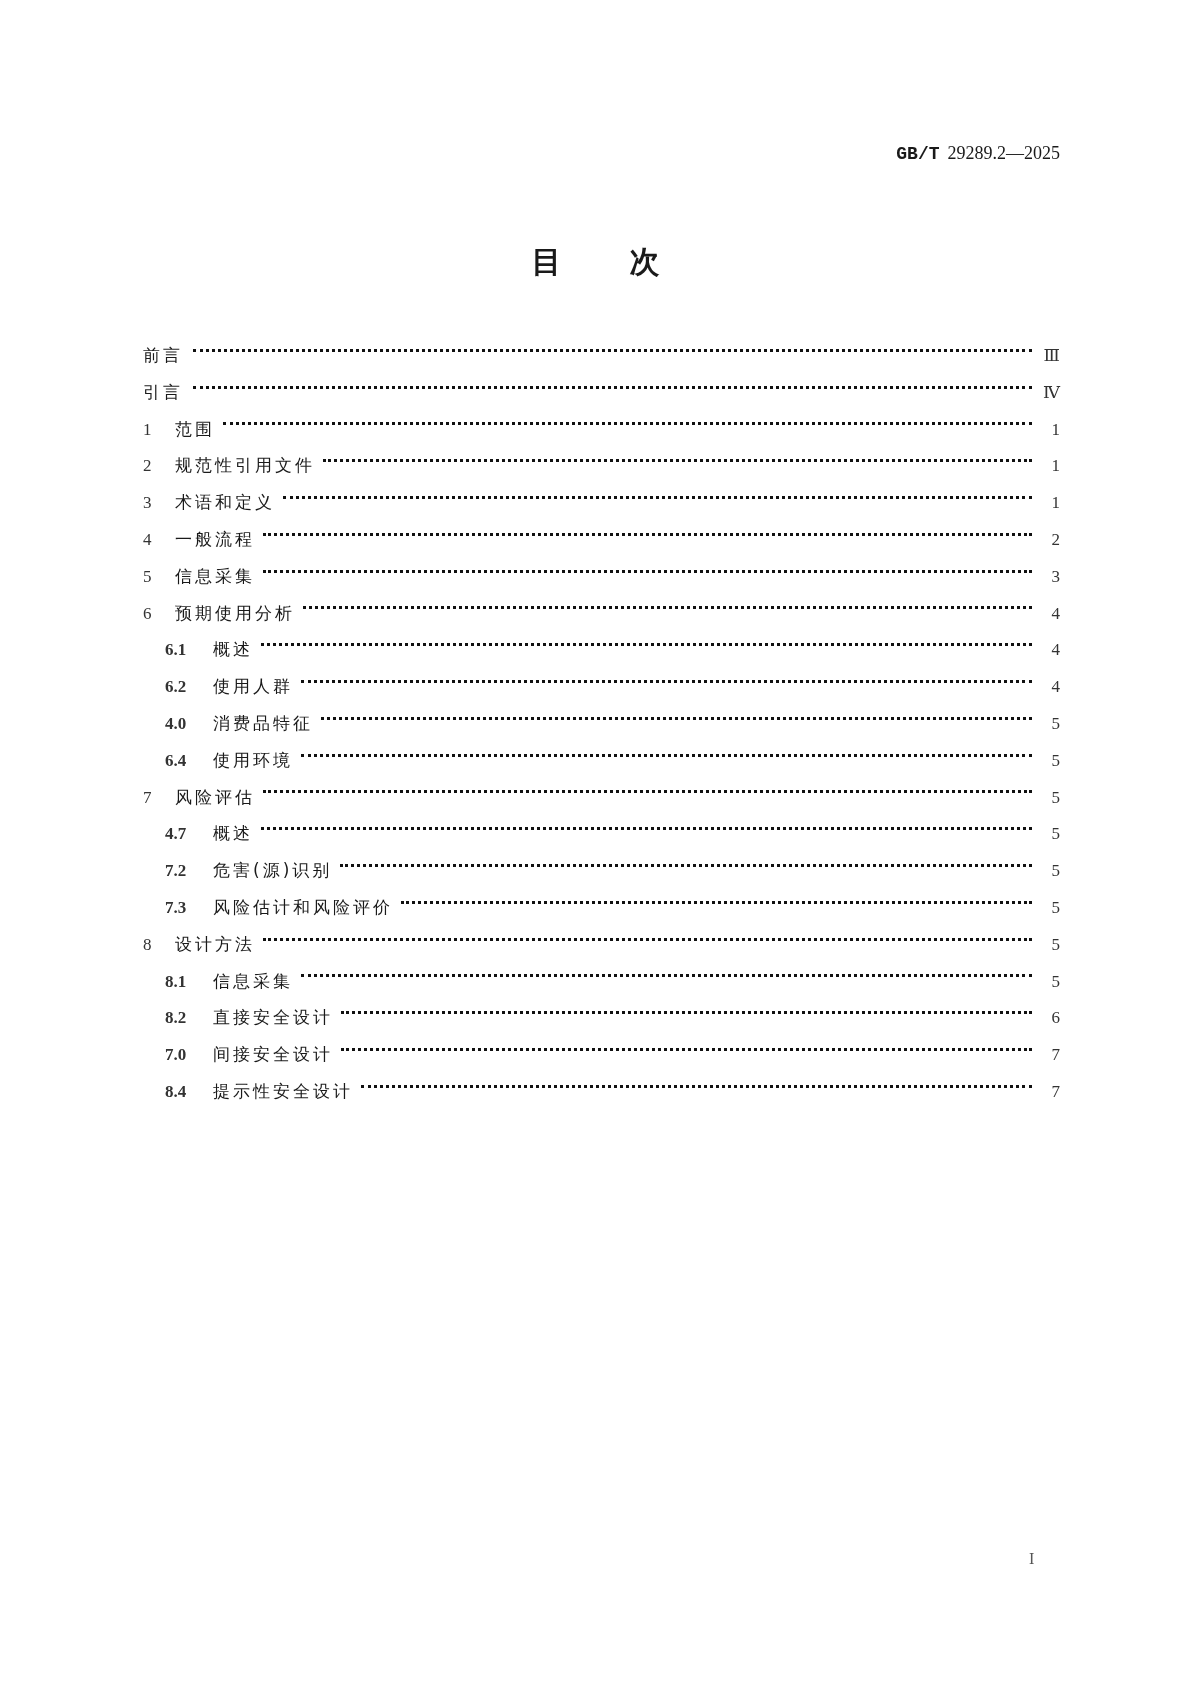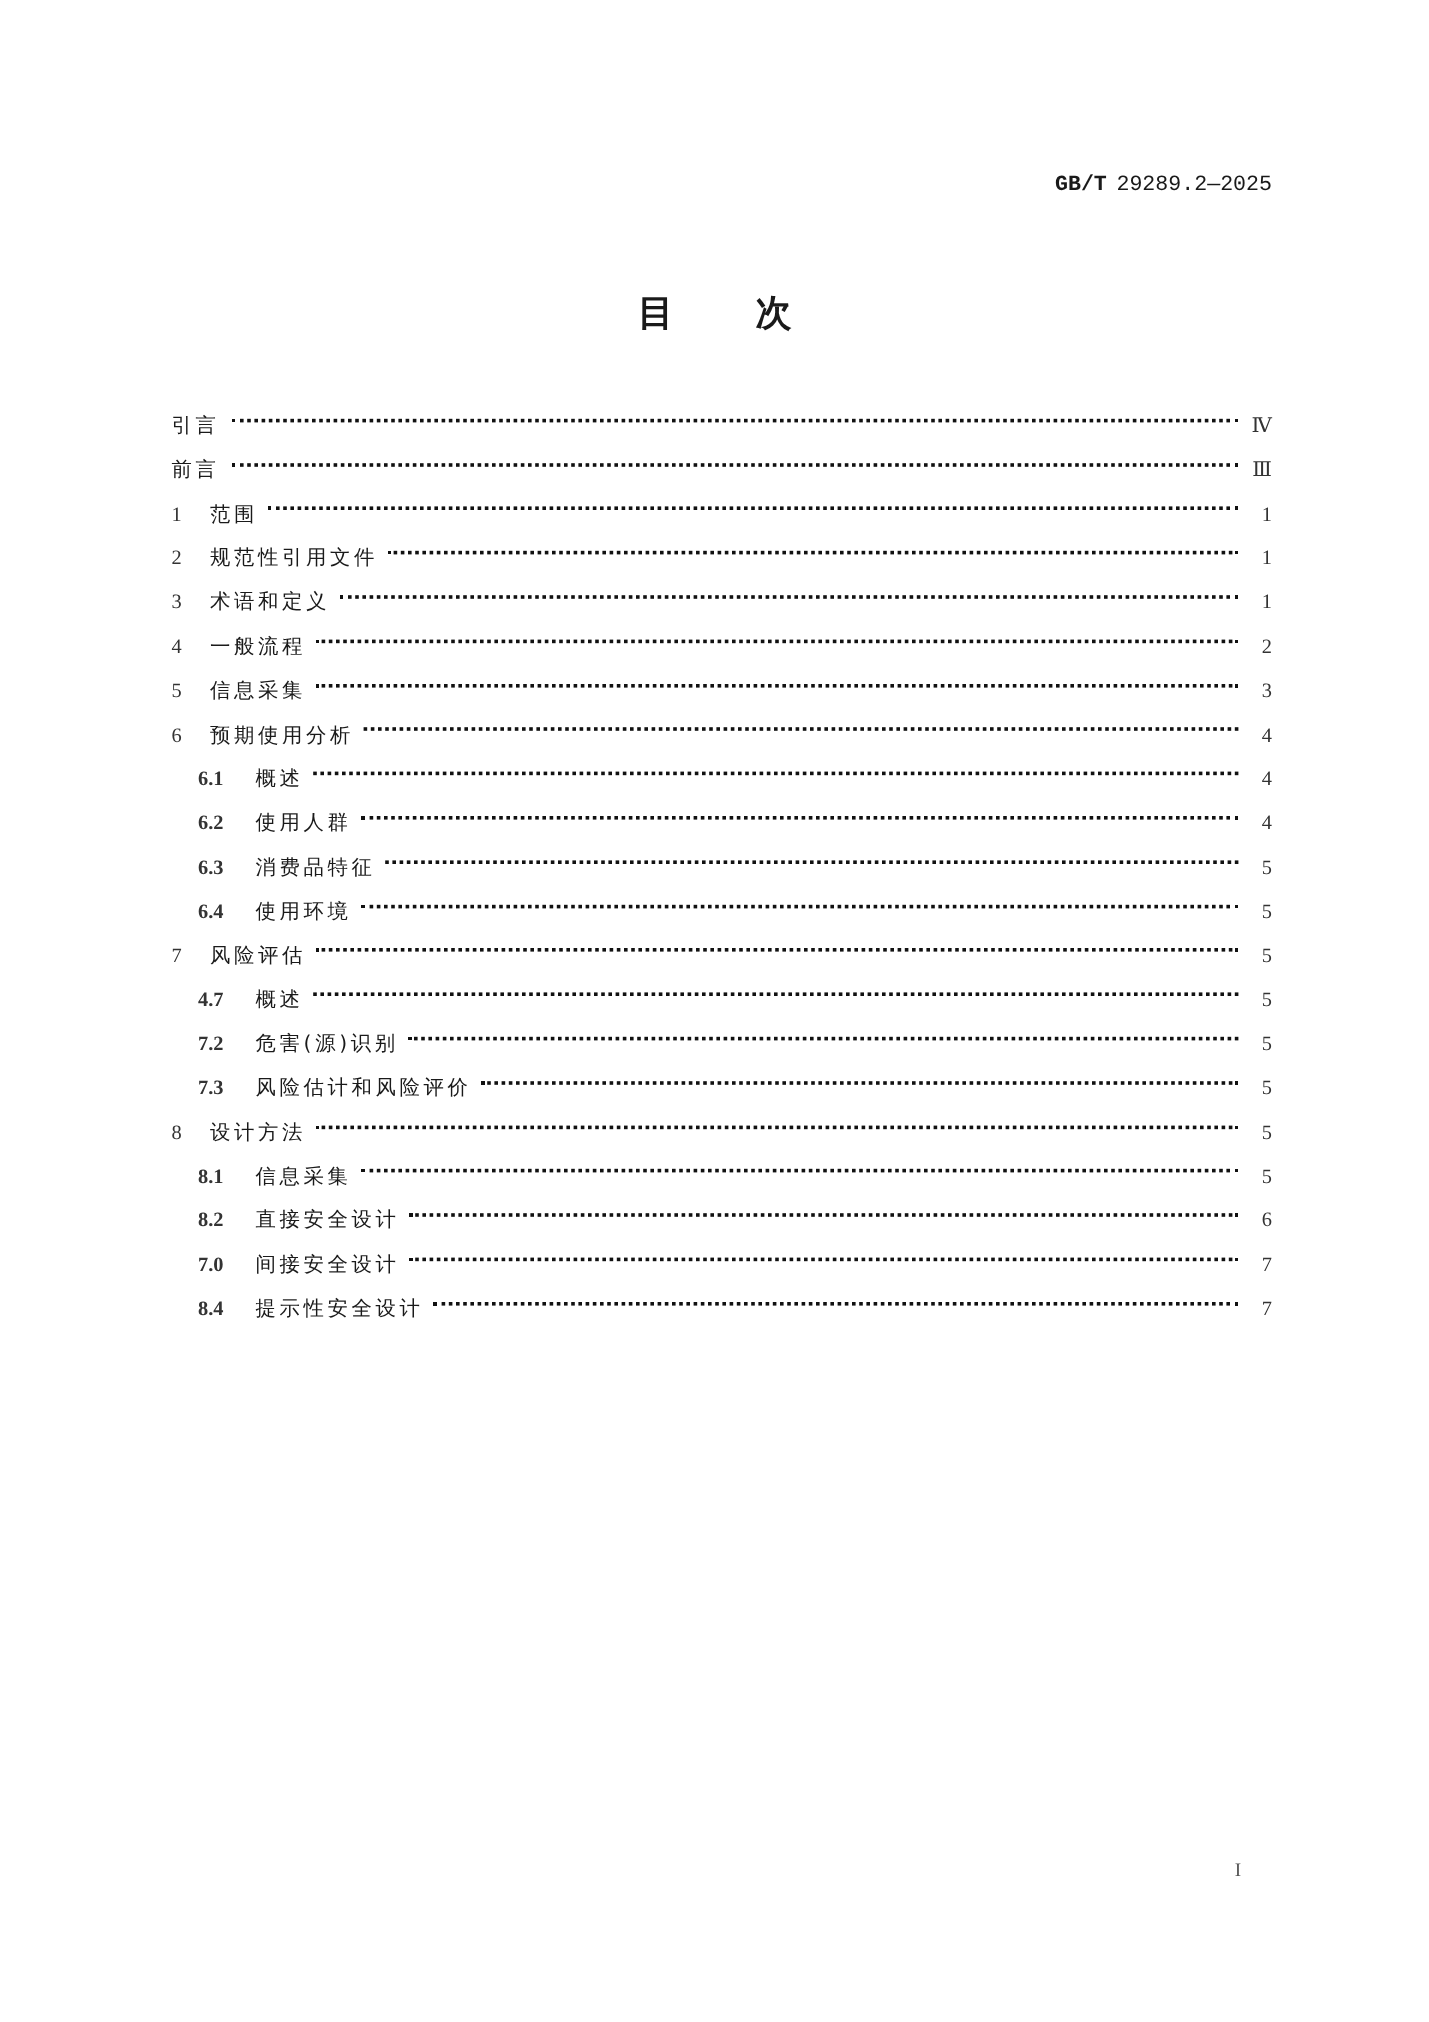--- a/index.html
+++ b/index.html
@@ -22,21 +22,21 @@
       font-size: 18px;
       line-height: 24px;
       white-space: nowrap;
     }
     .header .std-prefix {
       font-family: Liberation Mono, monospace;
       font-weight: bold;
       margin-right: 8px;
     }
     .header .std-number {
-      font-family: Liberation Mono, monospace;
+      font-family: Liberation Serif, serif;
     }
     .title {
       position: absolute;
       left: 0;
       width: 100%;
       top: 245px;
       text-align: center;
       font-family: "DejaVu Sans", "Liberation Sans", sans-serif;
       font-size: 30px;
       font-weight: bold;
@@ -106,29 +106,29 @@
 
 <div class="header">
   <span class="std-prefix">GB/T</span><span class="std-number">29289.2—2025</span>
 </div>
 
 <div class="title">目次</div>
 
 <div class="toc">
 
   <div class="toc-row level-1 tight">
+      <span class="toc-label">前言</span>
+      <span class="toc-leader" style="margin-left:10px"></span>
+      <span class="toc-page">Ⅲ</span>
+    </div>
+  <div class="toc-row level-1 tight">
       <span class="toc-label">引言</span>
       <span class="toc-leader" style="margin-left:10px"></span>
       <span class="toc-page">Ⅳ</span>
     </div>
-  <div class="toc-row level-1 tight">
-      <span class="toc-label">前言</span>
-      <span class="toc-leader" style="margin-left:10px"></span>
-      <span class="toc-page">Ⅲ</span>
-    </div>
   <div class="toc-row level-1">
       <span class="toc-num">1</span>
       <span class="toc-label">范围</span>
       <span class="toc-leader"></span>
       <span class="toc-page">1</span>
     </div>
   <div class="toc-row level-1">
       <span class="toc-num">2</span>
       <span class="toc-label">规范性引用文件</span>
       <span class="toc-leader"></span>
@@ -164,21 +164,21 @@
       <span class="toc-leader"></span>
       <span class="toc-page">4</span>
     </div>
   <div class="toc-row level-2">
       <span class="toc-num">6.2</span>
       <span class="toc-label">使用人群</span>
       <span class="toc-leader"></span>
       <span class="toc-page">4</span>
     </div>
   <div class="toc-row level-2">
-      <span class="toc-num">6.3</span>
+      <span class="toc-num">4.0</span>
       <span class="toc-label">消费品特征</span>
       <span class="toc-leader"></span>
       <span class="toc-page">5</span>
     </div>
   <div class="toc-row level-2">
       <span class="toc-num">6.4</span>
       <span class="toc-label">使用环境</span>
       <span class="toc-leader"></span>
       <span class="toc-page">5</span>
     </div>

